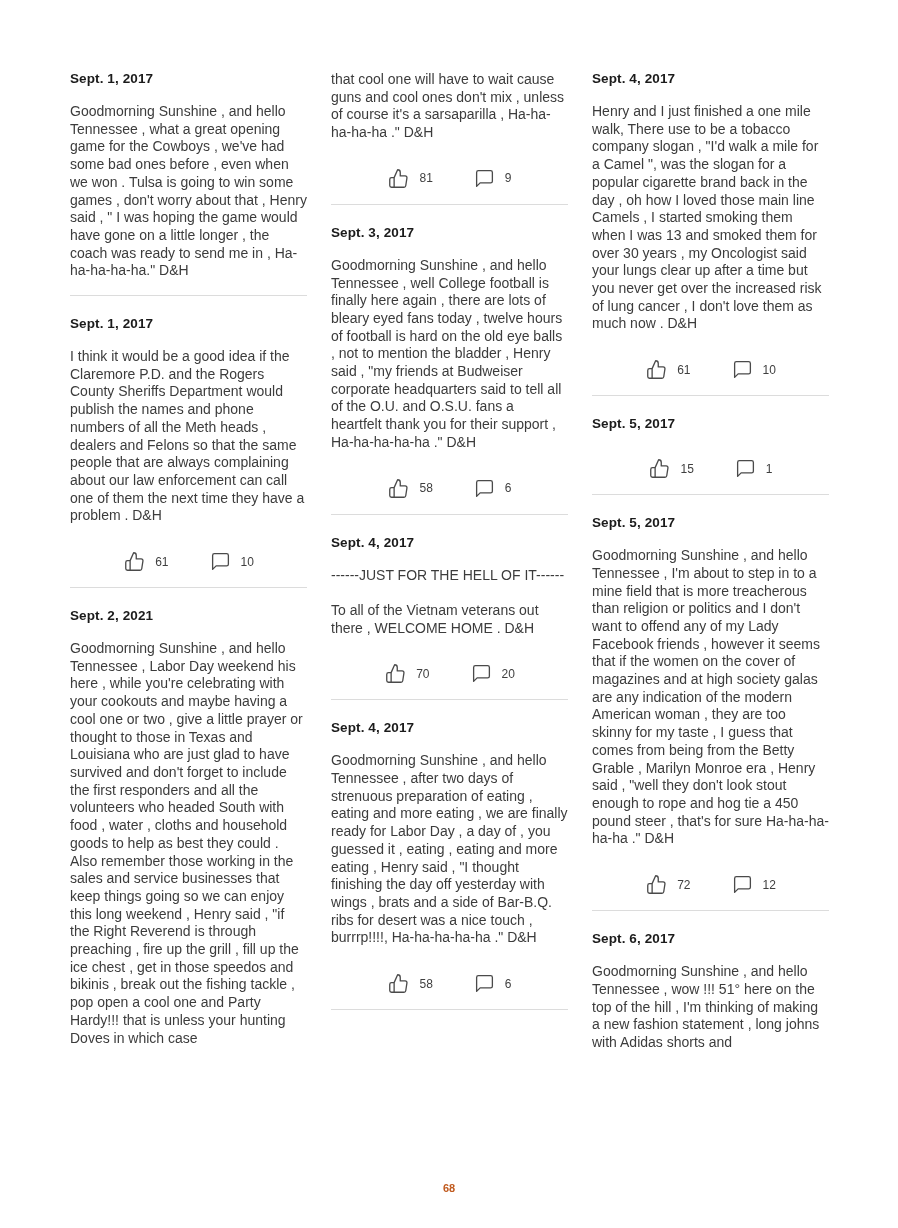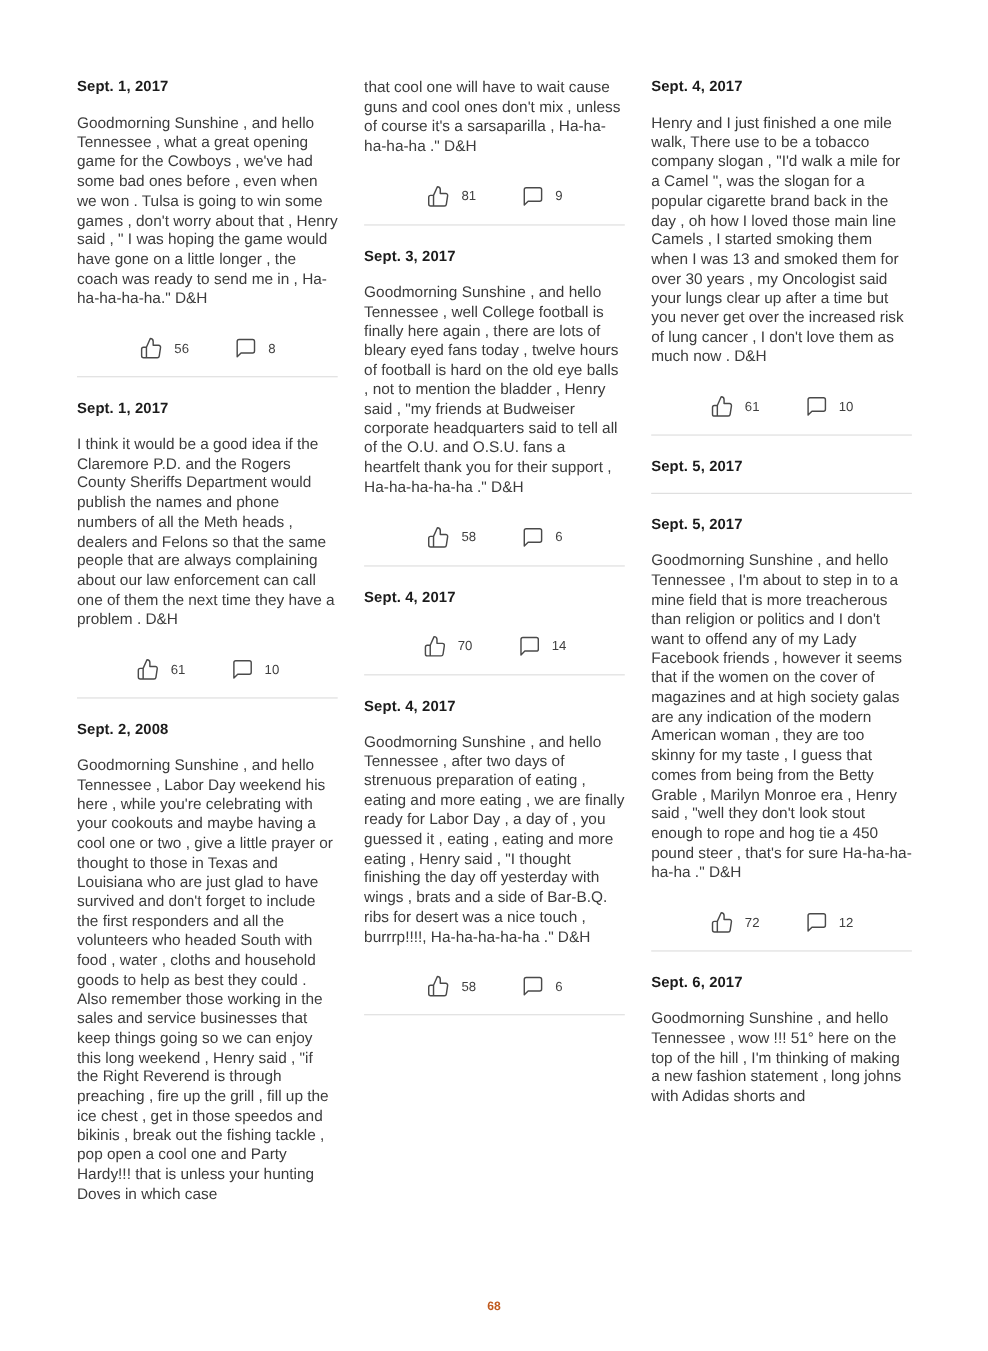--- a/index.html
+++ b/index.html
@@ -40,34 +40,20 @@
 </style>
 </head>
 <body>
 
 <div class="page">
   <div class="columns">
       <div class="column">
         <article class="post">
     <h3 class="post-date">Sept. 1, 2017</h3>
     <p class="post-body">Goodmorning Sunshine , and hello Tennessee , what a great opening game for the Cowboys , we've had some bad ones before , even when we won . Tulsa is going to win some games , don't worry about that , Henry said , " I was hoping the game would have gone on a little longer , the coach was ready to send me in , Ha-ha-ha-ha-ha." D&amp;H</p>
-    <div class="reactions">
-      <span class="reaction">
-        <svg viewBox="0 0 24 24">
-          <path d="M14 9V5a3 3 0 0 0-3-3l-4 9v11h11.28a2 2 0 0 0 2-1.7l1.38-9a2 2 0 0 0-2-2.3zM7 22H4a2 2 0 0 1-2-2v-7a2 2 0 0 1 2-2h3"></path>
-        </svg>
-        <span class="count">56</span>
-      </span>
-      <span class="reaction">
-        <svg viewBox="0 0 24 24">
-          <path d="M21 15a2 2 0 0 1-2 2H7l-4 4V5a2 2 0 0 1 2-2h14a2 2 0 0 1 2 2z"></path>
-        </svg>
-        <span class="count">8</span>
-      </span>
-    </div>
     <hr class="divider">
   </article>
         <article class="post">
     <h3 class="post-date">Sept. 1, 2017</h3>
     <p class="post-body">I think it would be a good idea if the Claremore P.D. and the Rogers County Sheriffs Department would publish the names and phone numbers of all the Meth heads , dealers and Felons so that the same people that are always complaining about our law enforcement can call one of them the next time they have a problem . D&amp;H</p>
     <div class="reactions">
       <span class="reaction">
         <svg viewBox="0 0 24 24">
           <path d="M14 9V5a3 3 0 0 0-3-3l-4 9v11h11.28a2 2 0 0 0 2-1.7l1.38-9a2 2 0 0 0-2-2.3zM7 22H4a2 2 0 0 1-2-2v-7a2 2 0 0 1 2-2h3"></path>
         </svg>
@@ -76,21 +62,21 @@
       <span class="reaction">
         <svg viewBox="0 0 24 24">
           <path d="M21 15a2 2 0 0 1-2 2H7l-4 4V5a2 2 0 0 1 2-2h14a2 2 0 0 1 2 2z"></path>
         </svg>
         <span class="count">10</span>
       </span>
     </div>
     <hr class="divider">
   </article>
         <article class="post">
-    <h3 class="post-date">Sept. 2, 2008</h3>
+    <h3 class="post-date">Sept. 2, 2021</h3>
     <p class="post-body">Goodmorning Sunshine , and hello Tennessee , Labor Day weekend his here , while you're celebrating with your cookouts and maybe having a cool one or two , give a little prayer or thought to those in Texas and Louisiana who are just glad to have survived and don't forget to include the first responders and all the volunteers who headed South with food , water , cloths and household goods to help as best they could . Also remember those working in the sales and service businesses that keep things going so we can enjoy this long weekend , Henry said , "if the Right Reverend is through preaching , fire up the grill , fill up the ice chest , get in those speedos and bikinis , break out the fishing tackle , pop open a cool one and Party Hardy!!! that is unless your hunting Doves in which case</p>
 
   </article>
       </div>
       <div class="column">
         <article class="post">
 
     <p class="post-body">that cool one will have to wait cause guns and cool ones don't mix , unless of course it's a sarsaparilla , Ha-ha-ha-ha-ha ." D&amp;H</p>
     <div class="reactions">
       <span class="reaction">
@@ -122,32 +108,35 @@
         <svg viewBox="0 0 24 24">
           <path d="M21 15a2 2 0 0 1-2 2H7l-4 4V5a2 2 0 0 1 2-2h14a2 2 0 0 1 2 2z"></path>
         </svg>
         <span class="count">6</span>
       </span>
     </div>
     <hr class="divider">
   </article>
         <article class="post">
     <h3 class="post-date">Sept. 4, 2017</h3>
+    <p class="post-body">------JUST FOR THE HELL OF IT------
+
+To all of the Vietnam veterans out there , WELCOME HOME . D&amp;H</p>
     <div class="reactions">
       <span class="reaction">
         <svg viewBox="0 0 24 24">
           <path d="M14 9V5a3 3 0 0 0-3-3l-4 9v11h11.28a2 2 0 0 0 2-1.7l1.38-9a2 2 0 0 0-2-2.3zM7 22H4a2 2 0 0 1-2-2v-7a2 2 0 0 1 2-2h3"></path>
         </svg>
         <span class="count">70</span>
       </span>
       <span class="reaction">
         <svg viewBox="0 0 24 24">
           <path d="M21 15a2 2 0 0 1-2 2H7l-4 4V5a2 2 0 0 1 2-2h14a2 2 0 0 1 2 2z"></path>
         </svg>
-        <span class="count">14</span>
+        <span class="count">20</span>
       </span>
     </div>
     <hr class="divider">
   </article>
         <article class="post">
     <h3 class="post-date">Sept. 4, 2017</h3>
     <p class="post-body">Goodmorning Sunshine , and hello Tennessee , after two days of strenuous preparation of eating , eating and more eating , we are finally ready for Labor Day , a day of , you guessed it , eating , eating and more eating , Henry said , "I thought finishing the day off yesterday with wings , brats and a side of Bar-B.Q. ribs for desert was a nice touch , burrrp!!!!, Ha-ha-ha-ha-ha ." D&amp;H</p>
     <div class="reactions">
       <span class="reaction">
         <svg viewBox="0 0 24 24">
@@ -180,20 +169,34 @@
         <svg viewBox="0 0 24 24">
           <path d="M21 15a2 2 0 0 1-2 2H7l-4 4V5a2 2 0 0 1 2-2h14a2 2 0 0 1 2 2z"></path>
         </svg>
         <span class="count">10</span>
       </span>
     </div>
     <hr class="divider">
   </article>
         <article class="post">
     <h3 class="post-date">Sept. 5, 2017</h3>
+    <div class="reactions">
+      <span class="reaction">
+        <svg viewBox="0 0 24 24">
+          <path d="M14 9V5a3 3 0 0 0-3-3l-4 9v11h11.28a2 2 0 0 0 2-1.7l1.38-9a2 2 0 0 0-2-2.3zM7 22H4a2 2 0 0 1-2-2v-7a2 2 0 0 1 2-2h3"></path>
+        </svg>
+        <span class="count">15</span>
+      </span>
+      <span class="reaction">
+        <svg viewBox="0 0 24 24">
+          <path d="M21 15a2 2 0 0 1-2 2H7l-4 4V5a2 2 0 0 1 2-2h14a2 2 0 0 1 2 2z"></path>
+        </svg>
+        <span class="count">1</span>
+      </span>
+    </div>
     <hr class="divider">
   </article>
         <article class="post">
     <h3 class="post-date">Sept. 5, 2017</h3>
     <p class="post-body">Goodmorning Sunshine , and hello Tennessee , I'm about to step in to a mine field that is more treacherous than religion or politics and I don't want to offend any of my Lady Facebook friends , however it seems that if the women on the cover of magazines and at high society galas are any indication of the modern American woman , they are too skinny for my taste , I guess that comes from being from the Betty Grable , Marilyn Monroe era , Henry said , "well they don't look stout enough to rope and hog tie a 450 pound steer , that's for sure Ha-ha-ha-ha-ha ." D&amp;H</p>
     <div class="reactions">
       <span class="reaction">
         <svg viewBox="0 0 24 24">
           <path d="M14 9V5a3 3 0 0 0-3-3l-4 9v11h11.28a2 2 0 0 0 2-1.7l1.38-9a2 2 0 0 0-2-2.3zM7 22H4a2 2 0 0 1-2-2v-7a2 2 0 0 1 2-2h3"></path>
         </svg>

